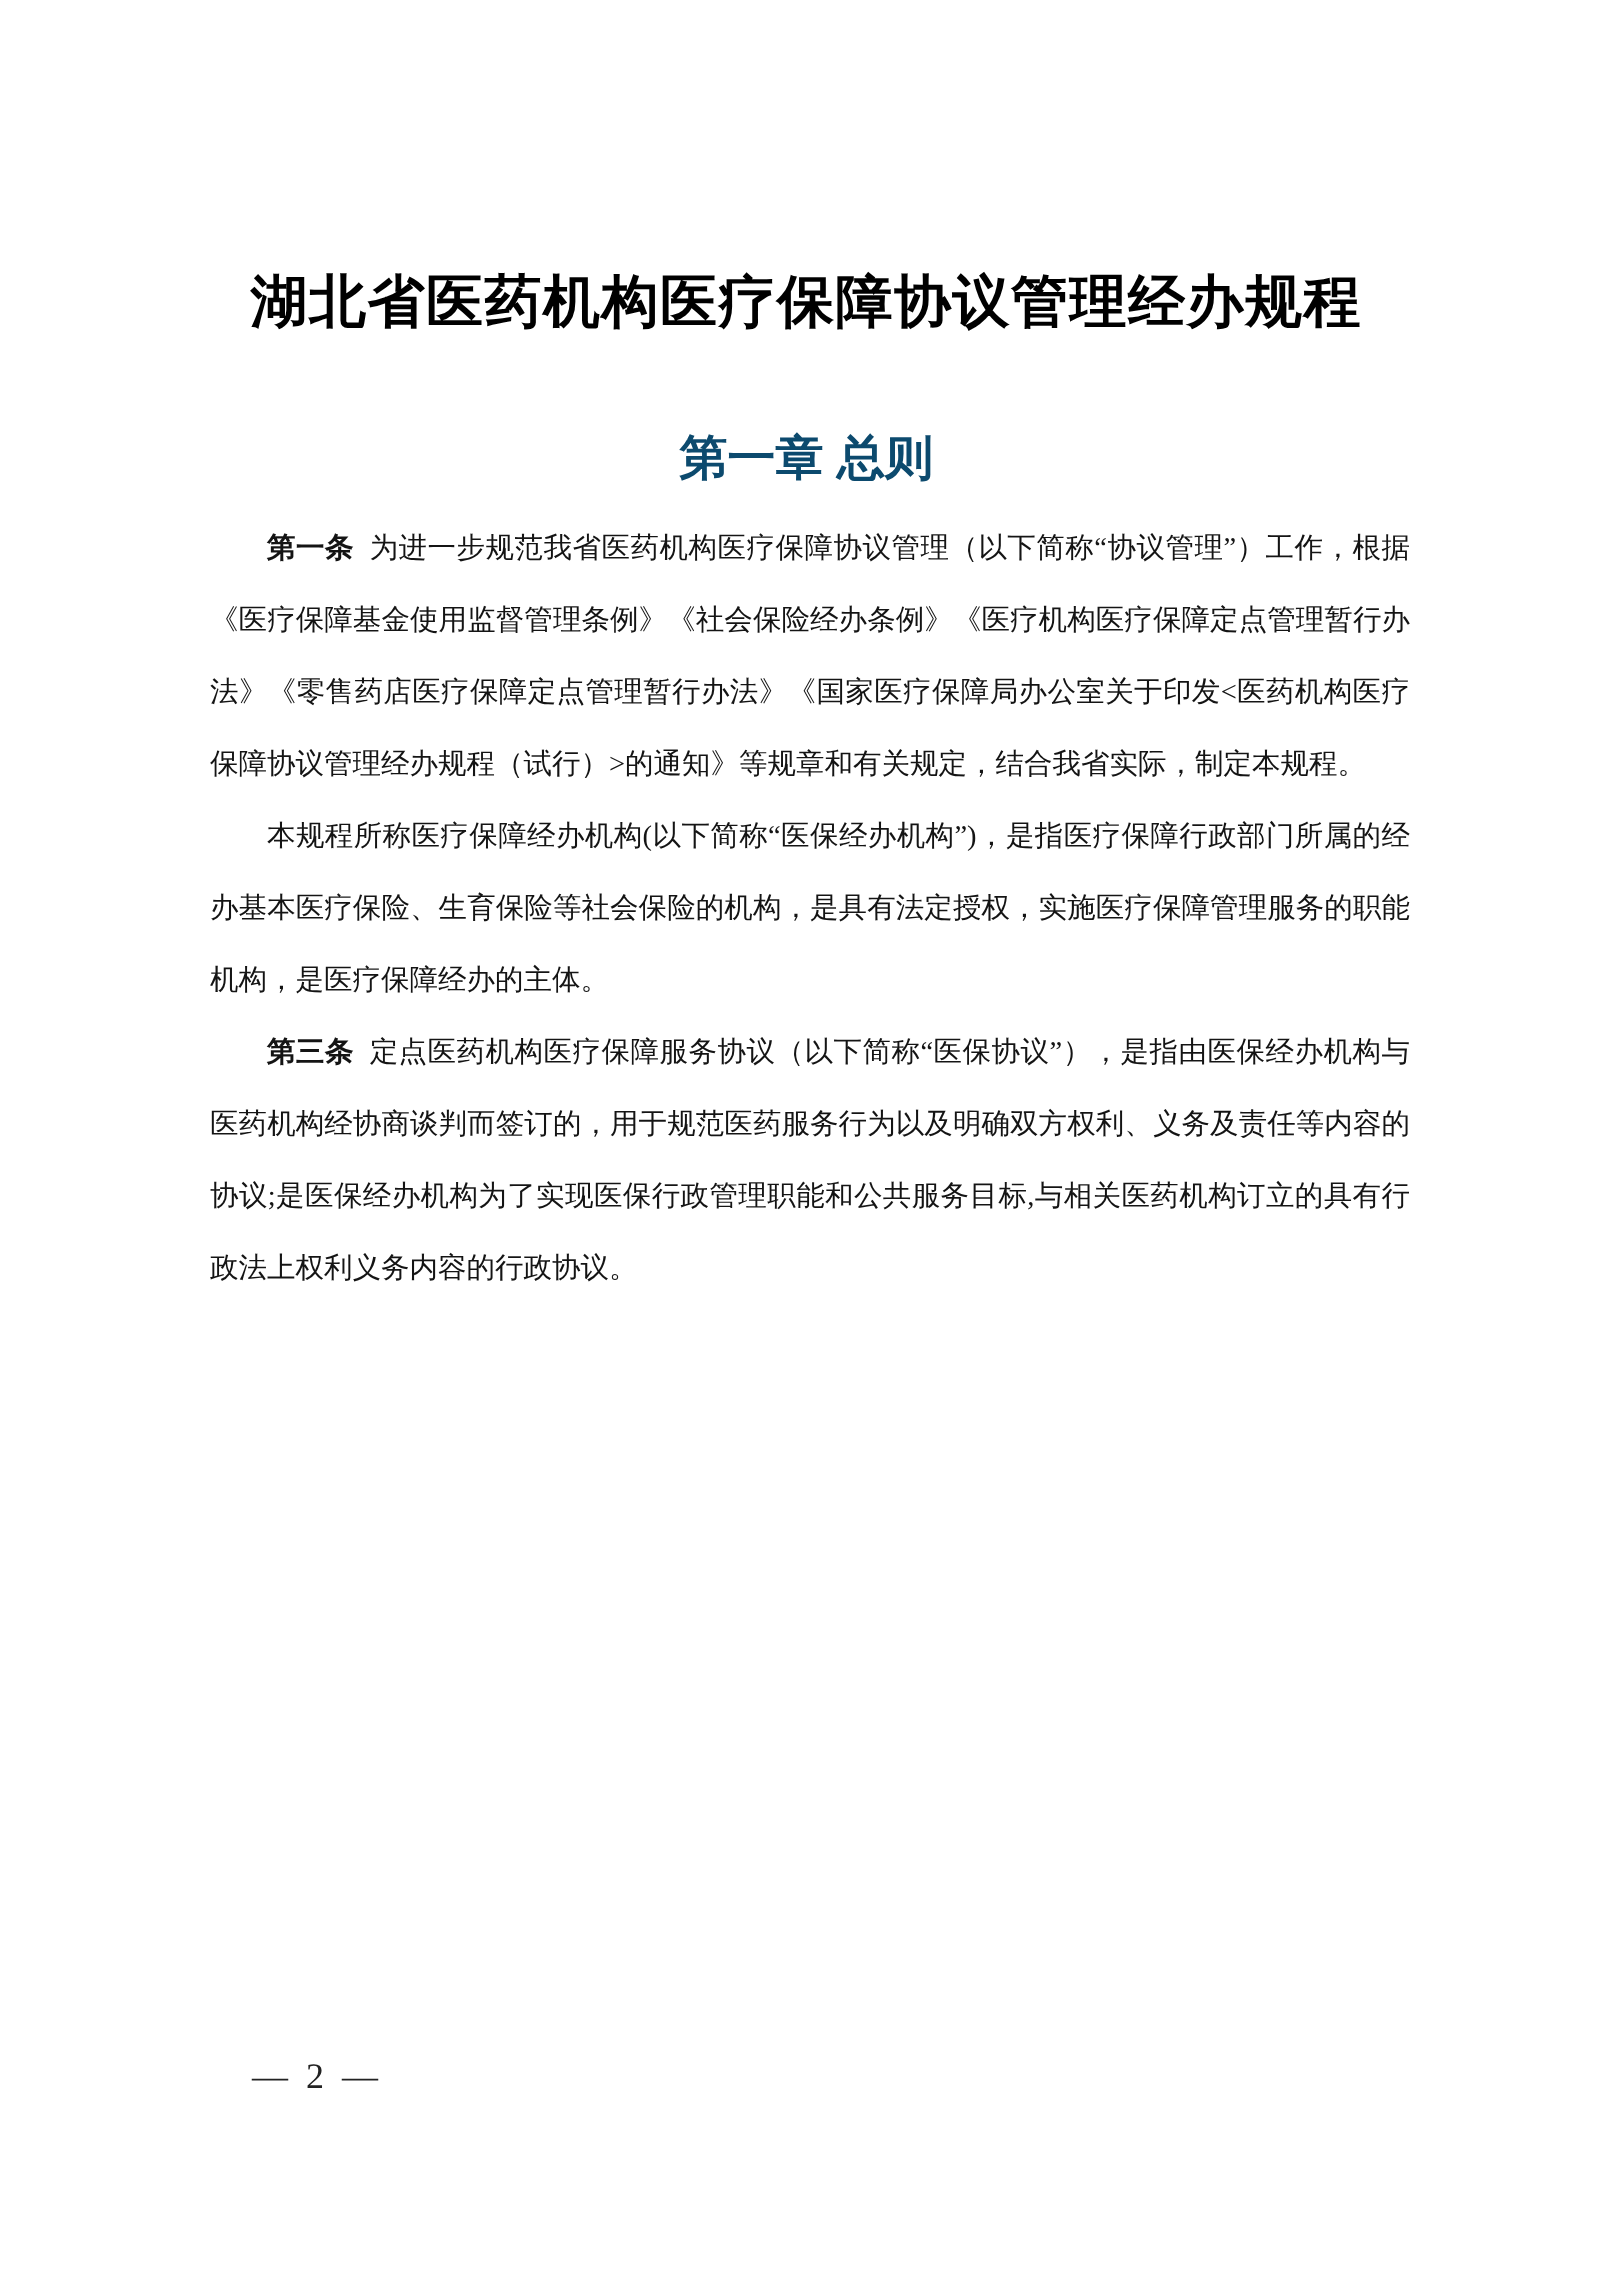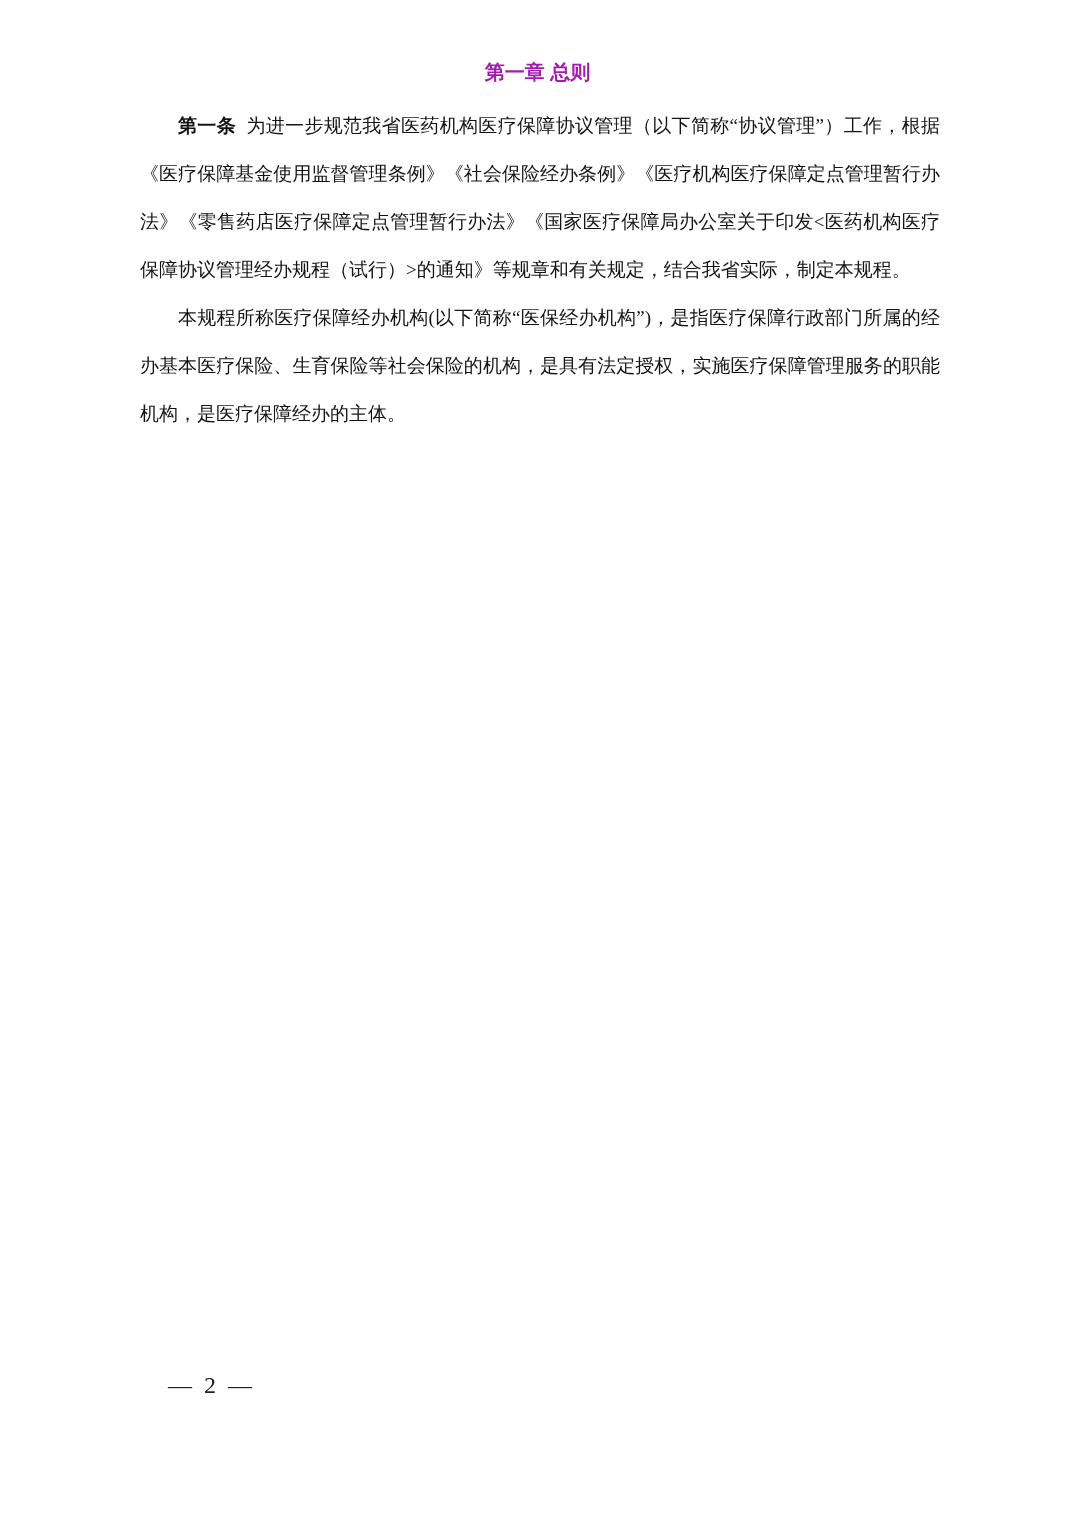--- a/index.html
+++ b/index.html
@@ -25,23 +25,23 @@
     font-size: 38px;
     line-height: 1.2;
     letter-spacing: 1px;
     color: #000000;
   }
   .chapter-heading {
     margin: 60px 0 0 0;
     text-align: center;
     font-family: "Liberation Sans", "DejaVu Sans", sans-serif;
     font-weight: 700;
-    font-size: 20px;
+    font-size: 32px;
     line-height: 1.2;
-    color: #a21caf;
+    color: #0c4a6e;
   }
   .doc-body {
     margin: 18px 135px 0 140px;
     font-size: 19px;
     line-height: 48px;
     text-align: justify;
     text-justify: inter-ideograph;
   }
   .para {
     margin: 0;
@@ -62,30 +62,32 @@
     font-size: 24px;
     letter-spacing: 3px;
     color: #222222;
   }
 </style>
 </head>
 <body>
 
 <div class="page">
 
+  <h1 class="doc-title">湖北省医药机构医疗保障协议管理经办规程</h1>
 
   <h2 class="chapter-heading">第一章 总则</h2>
 
   <div class="doc-body">
 
     <p class="para"><span class="article-lead">第一条</span><span>为进一步规范我省医药机构医疗保障协议管理（以下简称“协议管理”）工作，根据《医疗保障基金使用监督管理条例》《社会保险经办条例》《医疗机构医疗保障定点管理暂行办法》《零售药店医疗保障定点管理暂行办法》《国家医疗保障局办公室关于印发&lt;医药机构医疗保障协议管理经办规程（试行）&gt;的通知》等规章和有关规定，结合我省实际，制定本规程。</span></p>
 
 
     <p class="para"><span class="article-lead"></span><span>本规程所称医疗保障经办机构(以下简称“医保经办机构”)，是指医疗保障行政部门所属的经办基本医疗保险、生育保险等社会保险的机构，是具有法定授权，实施医疗保障管理服务的职能机构，是医疗保障经办的主体。</span></p>
 
+    <p class="para"><span class="article-lead">第三条</span><span>定点医药机构医疗保障服务协议（以下简称“医保协议”），是指由医保经办机构与医药机构经协商谈判而签订的，用于规范医药服务行为以及明确双方权利、义务及责任等内容的协议;是医保经办机构为了实现医保行政管理职能和公共服务目标,与相关医药机构订立的具有行政法上权利义务内容的行政协议。</span></p>
 
   </div>
 
   <div class="page-footer">
     <span>— 2 —</span>
   </div>
 
 </div>
 
 </body></html>

